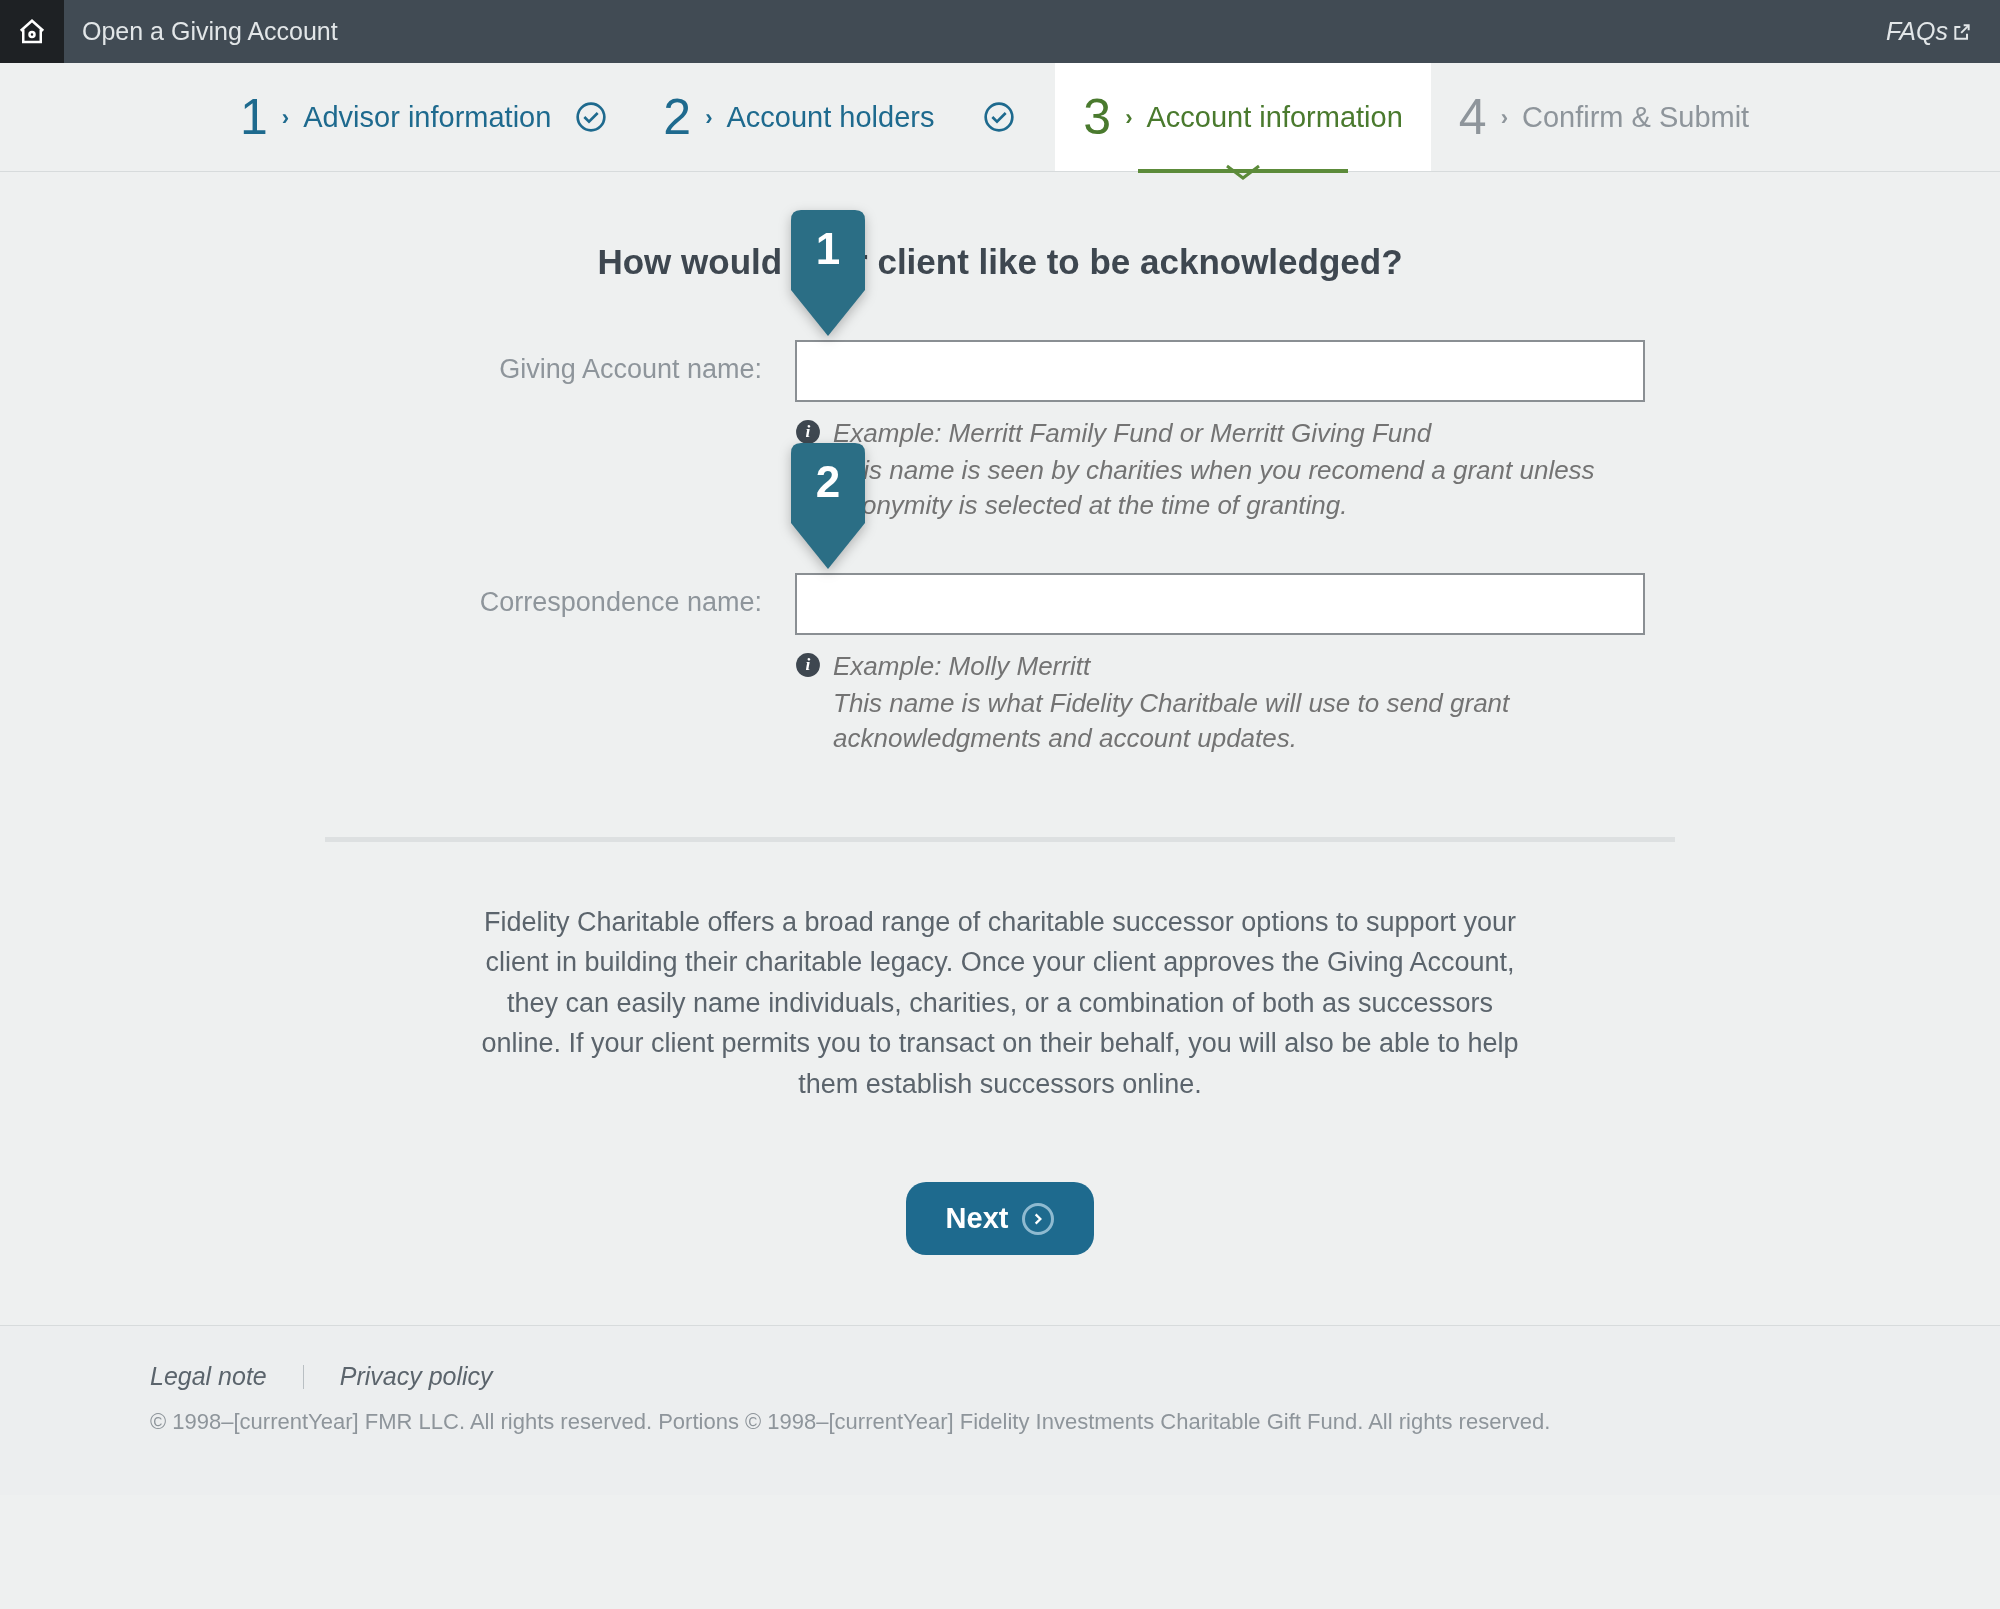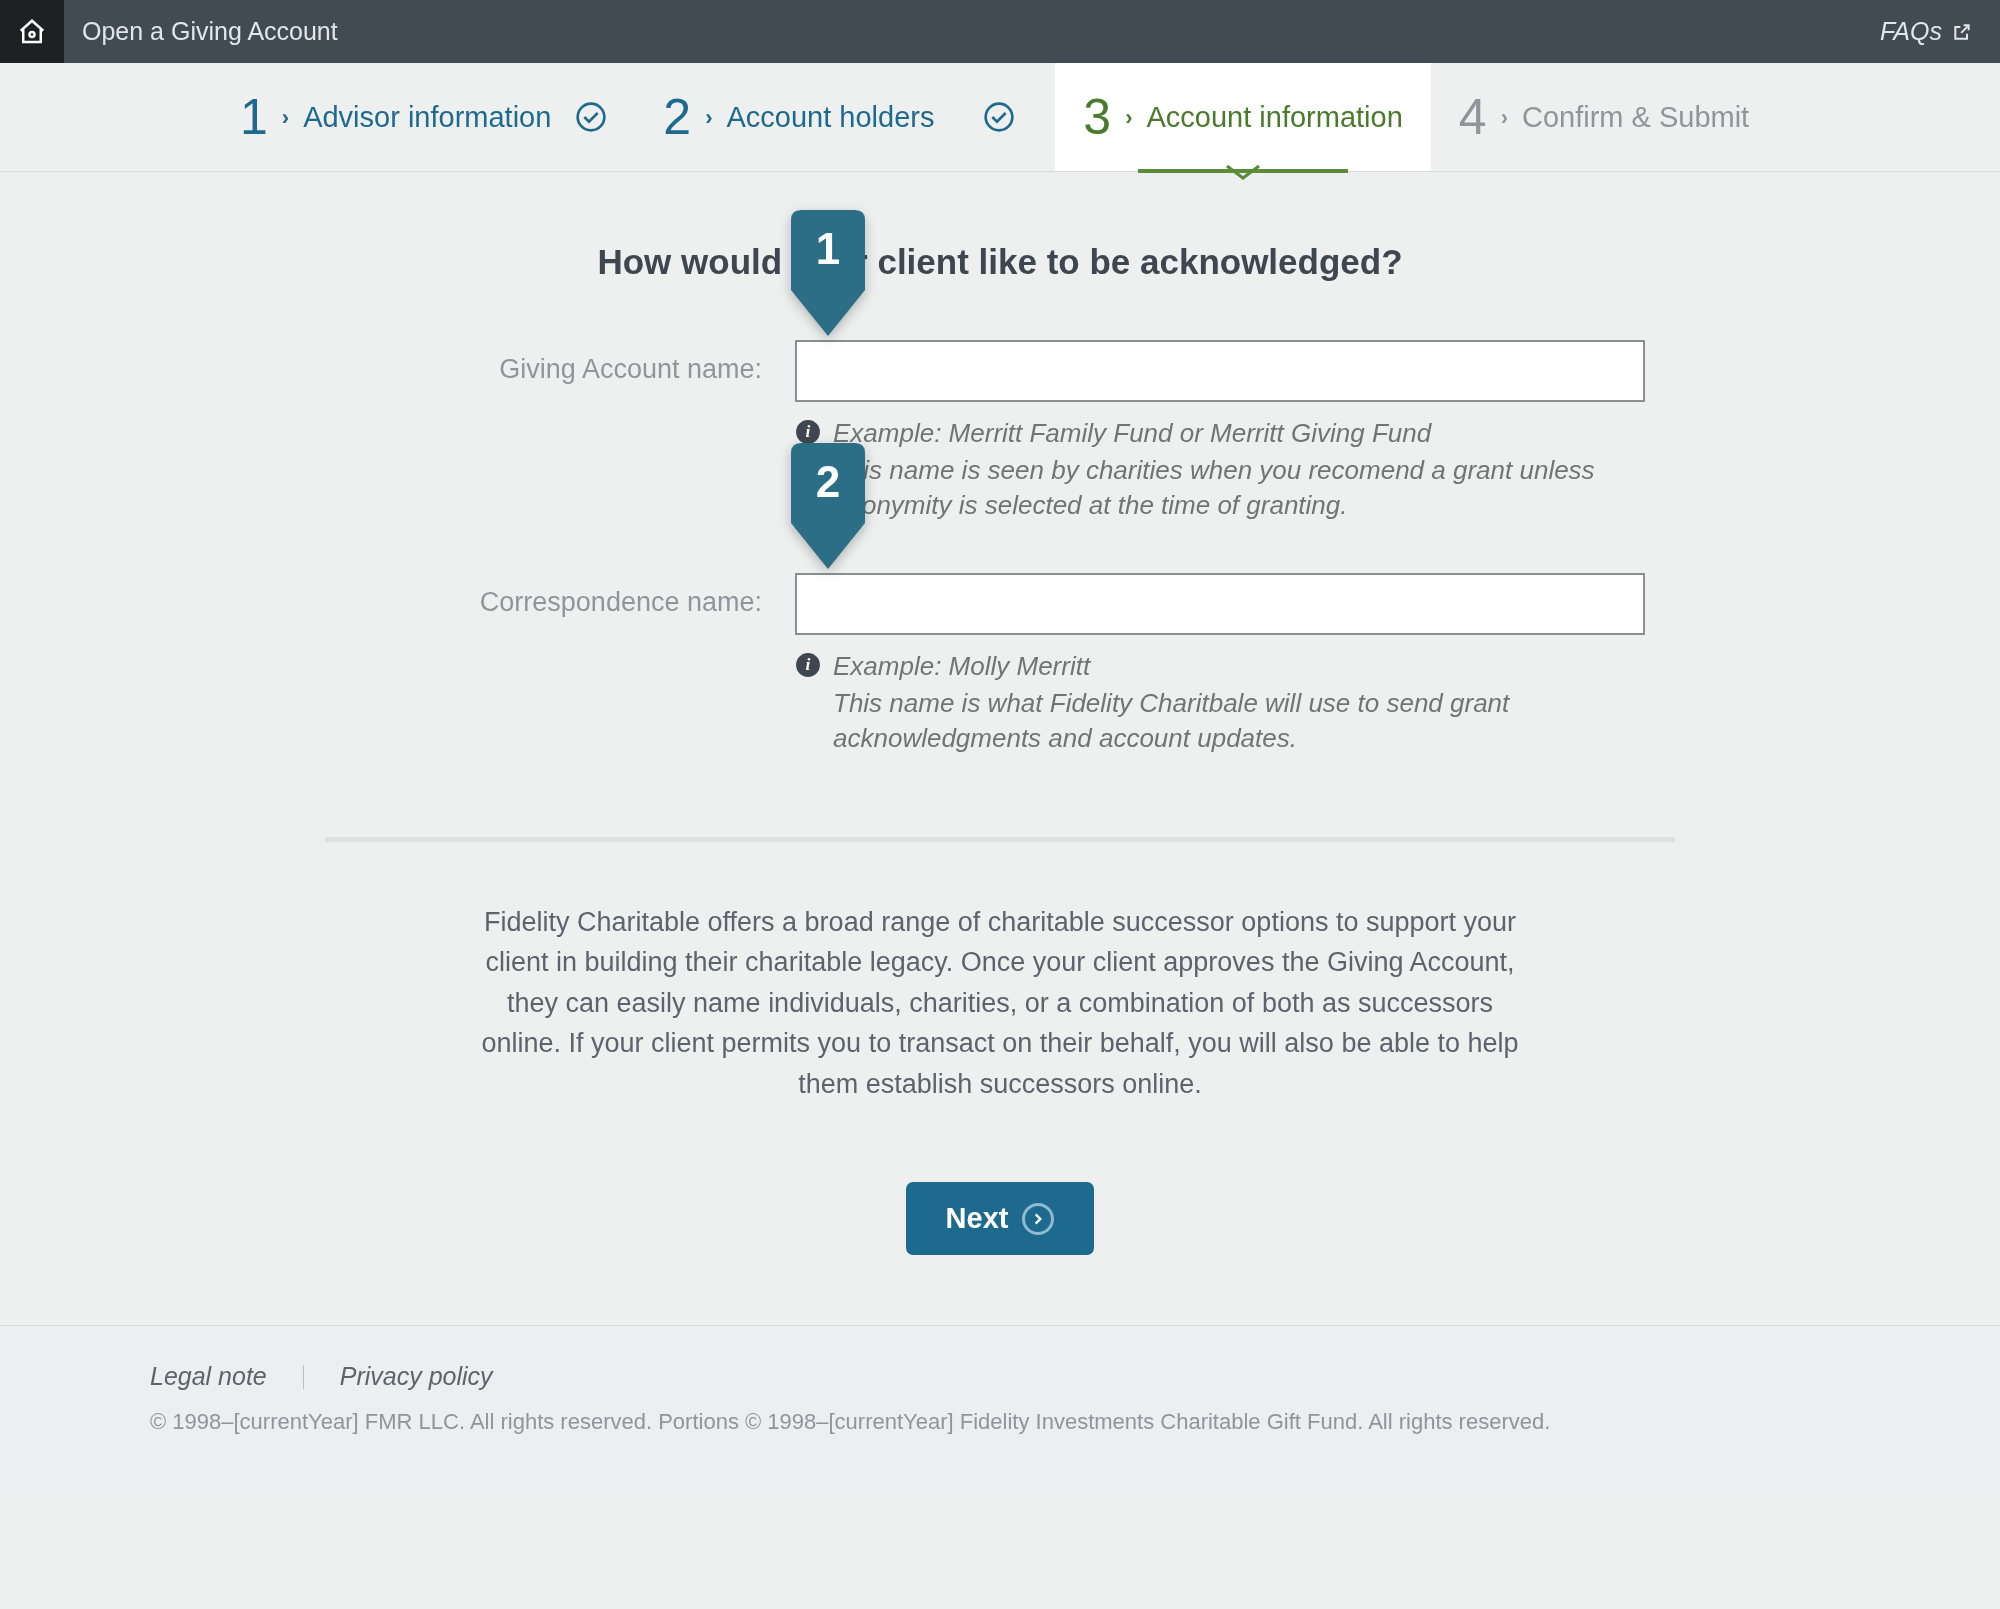--- a/index.html
+++ b/index.html
@@ -29,21 +29,21 @@
     flex: 1;
     display: flex;
     align-items: center;
     padding-left: 18px;
     font-size: 25px;
     color: #e2e6e8;
   }
   .faqs {
     display: flex;
     align-items: center;
-    gap: 10px;
+    gap: 4px;
     padding-right: 28px;
     font-style: italic;
     font-size: 25px;
     color: #e2e6e8;
   }
 
   
   .stepper-wrap {
     background: #eef0f0;
     border-bottom: 1px solid #d7dbdc;
@@ -209,21 +209,21 @@
 
   .next-btn-wrap {
     display: flex;
     justify-content: center;
     margin-top: 78px;
   }
   .next-btn {
     background: #1e6a8e;
     color: #ffffff;
     border: none;
-    border-radius: 7px;
+    border-radius: 20px;
     padding: 20px 40px;
     font-size: 29px;
     font-weight: 600;
     display: inline-flex;
     align-items: center;
     gap: 14px;
     cursor: pointer;
   }
   .next-btn .circ {
     width: 32px; height: 32px; border: 3px solid #8fbad0; border-radius: 50%;

